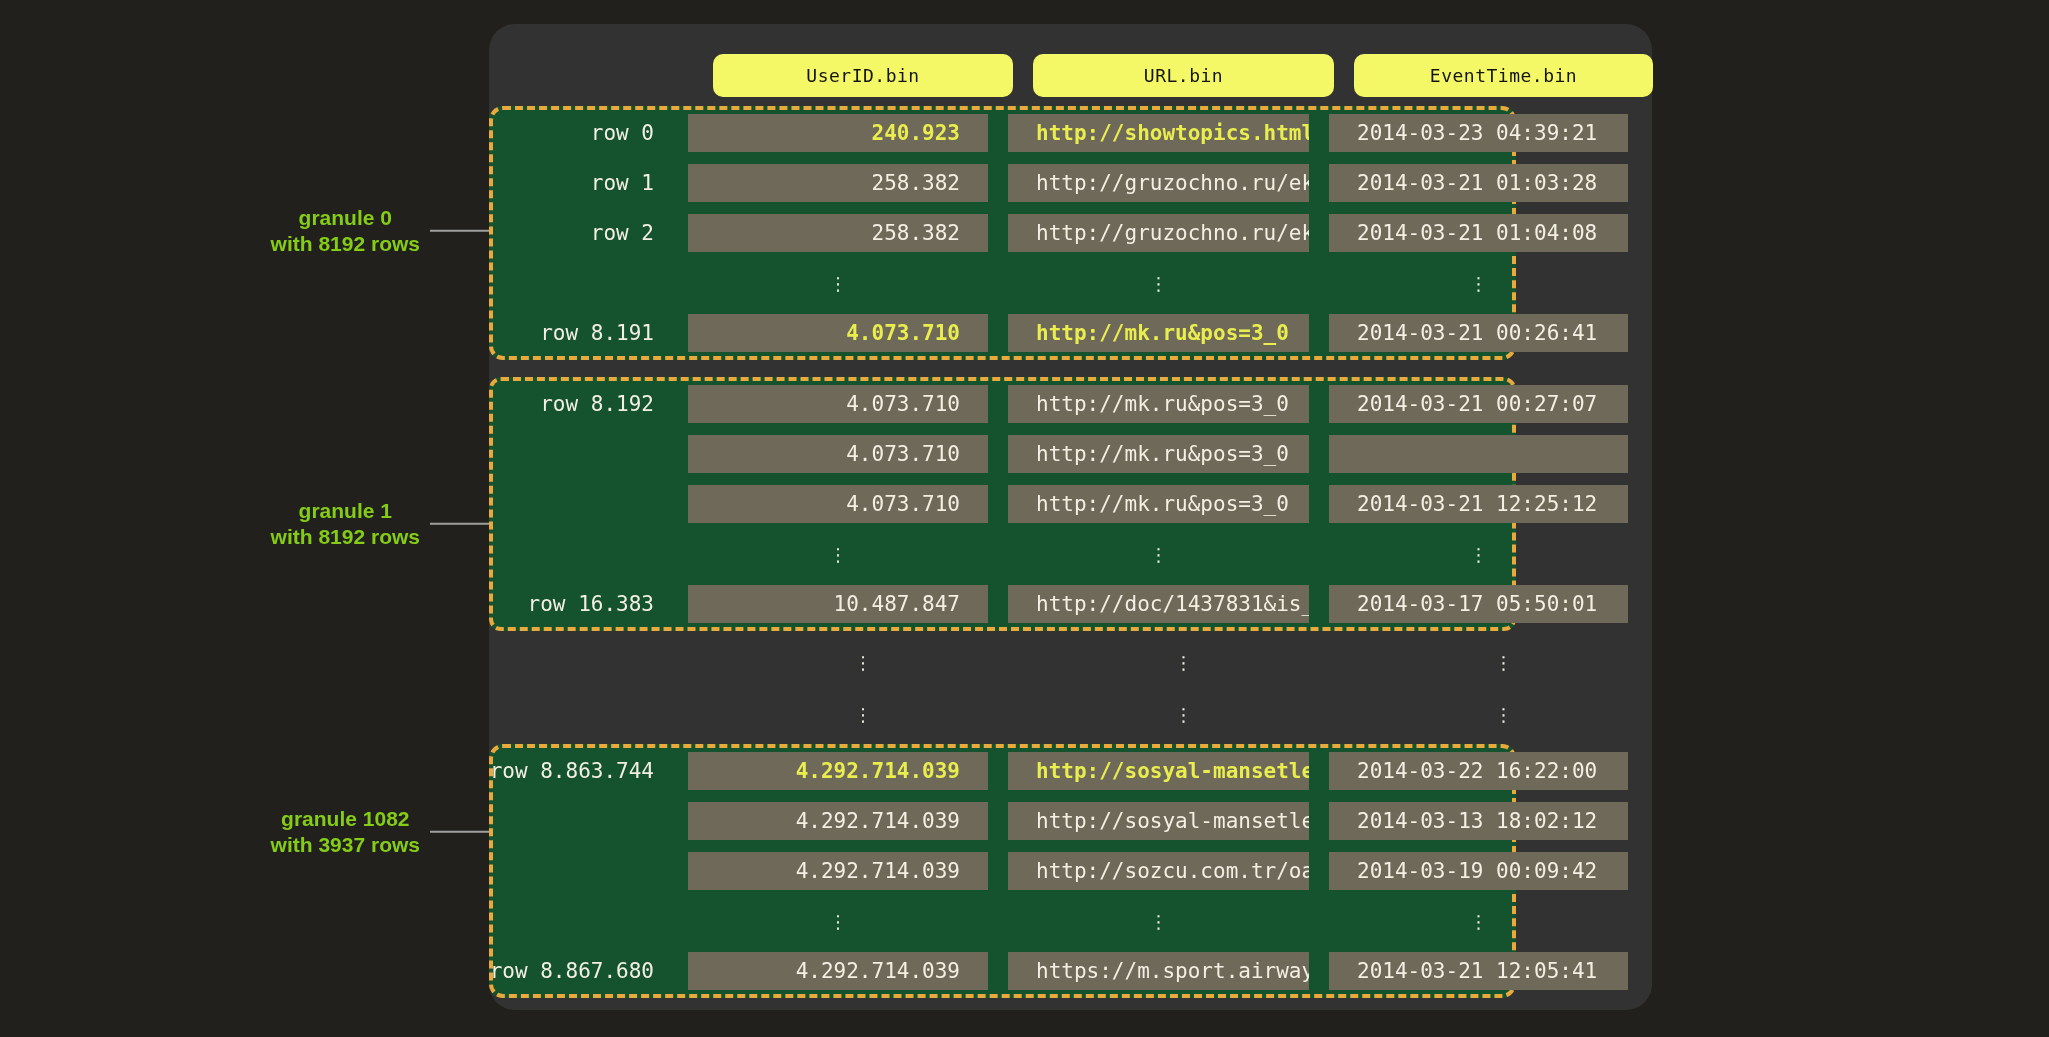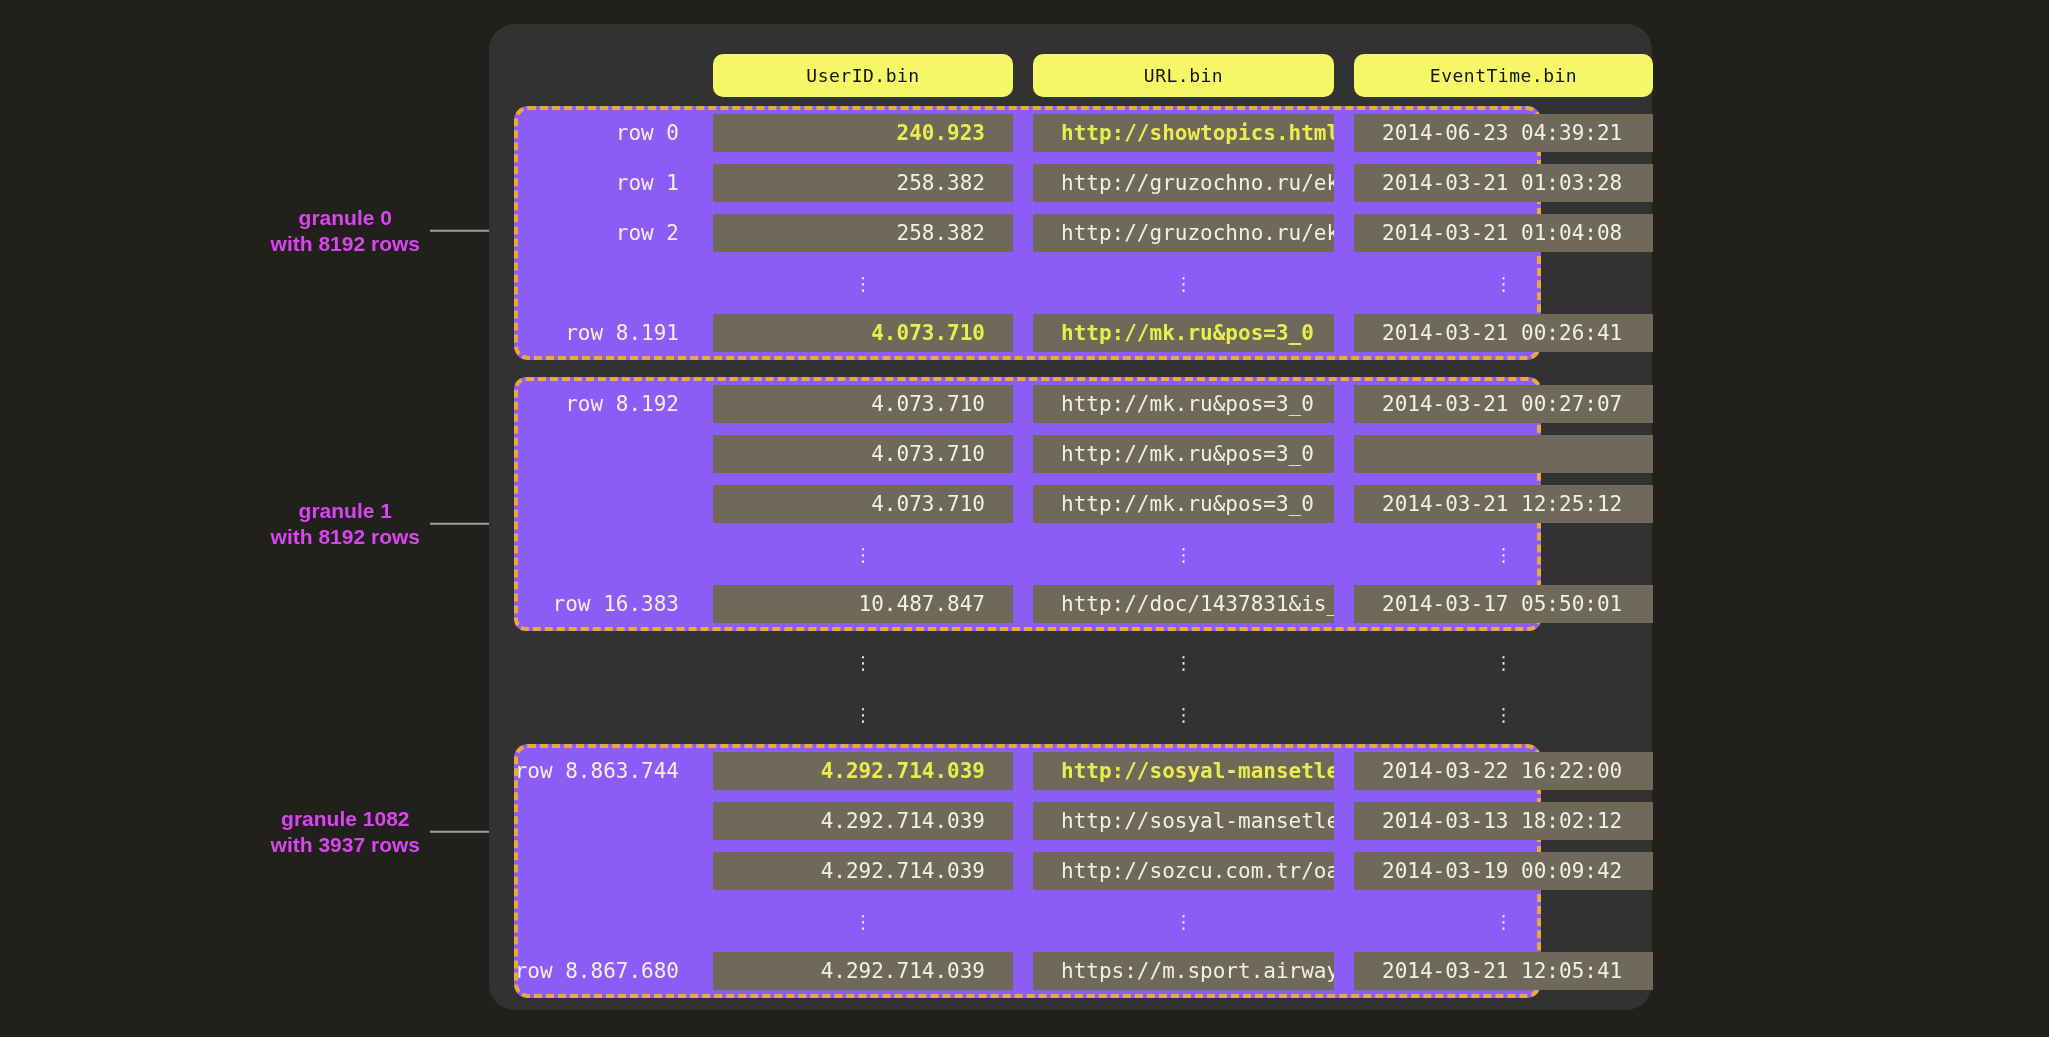--- a/index.html
+++ b/index.html
@@ -21,21 +21,21 @@
   
   .header-row { margin:30px 0 9px 29px; height:43px; align-items:stretch; }
   .col-header {
     background:#f5f866; border-radius:10px;
     display:flex; align-items:center; justify-content:center;
     color:#15150f; font-size:18px; letter-spacing:0.5px;
   }
   
   .granule {
     border:4px dashed #e9a93c; border-radius:14px;
-    background:#8b5cf6; width:1027px; margin-left:25px;
+    background:#14532d; width:1027px; 
     box-sizing:border-box; padding:4px 0;
   }
   .granule + .granule { margin-top:17px;border-radius:12px; }
   .g-rows { display:flex; flex-direction:column; gap:12px; }
   .g-row { height:38px; align-items:stretch; }
   .cell {
     background:#6f695a; display:flex; align-items:center;
     padding:0 28px; font-size:21px; color:#f3efe3;
     white-space:nowrap; overflow:hidden; box-sizing:border-box;
   }
@@ -51,21 +51,21 @@
     color:#f3efe3; font-size:18px;
   }
   
   .mid-ellipsis { display:flex; flex-direction:column; gap:14px; margin:12px 0 11px 29px; }
   
   .annotation {
     position:absolute; right:1537px; transform:translateY(-50%);
     display:flex; align-items:center;
   }
   .ann-text {
-    color:#d946ef; font-family:"Liberation Sans", sans-serif;
+    color:#84cc16; font-family:"Liberation Sans", sans-serif;
     font-weight:bold; font-size:21px; line-height:1.25;
     text-align:center; margin-right:10px; white-space:nowrap;
   }
   .arrow { display:flex; align-items:center; }
   .arrow-line { width:72px; height:2px; background:#9f9f9f; }
   .arrow-head {
     width:0; height:0;
     border-left:10px solid #9f9f9f;
     border-top:6px solid transparent;
     border-bottom:6px solid transparent;
@@ -117,21 +117,21 @@
       <div class="col-header">URL.bin</div>
       <div class="col-header">EventTime.bin</div>
     </div>
 
     <div class="granule">
       <div class="g-rows">
         <div class="grid g-row">
           <div class="label-cell">row 0</div>
           <div class="cell num hl">240.923</div>
           <div class="cell hl">http://showtopics.html%3...</div>
-          <div class="cell">2014-06-23 04:39:21</div>
+          <div class="cell">2014-03-23 04:39:21</div>
         </div>
         <div class="grid g-row">
           <div class="label-cell">row 1</div>
           <div class="cell num">258.382</div>
           <div class="cell">http://gruzochno.ru/ekat...</div>
           <div class="cell">2014-03-21 01:03:28</div>
         </div>
         <div class="grid g-row">
           <div class="label-cell">row 2</div>
           <div class="cell num">258.382</div>

